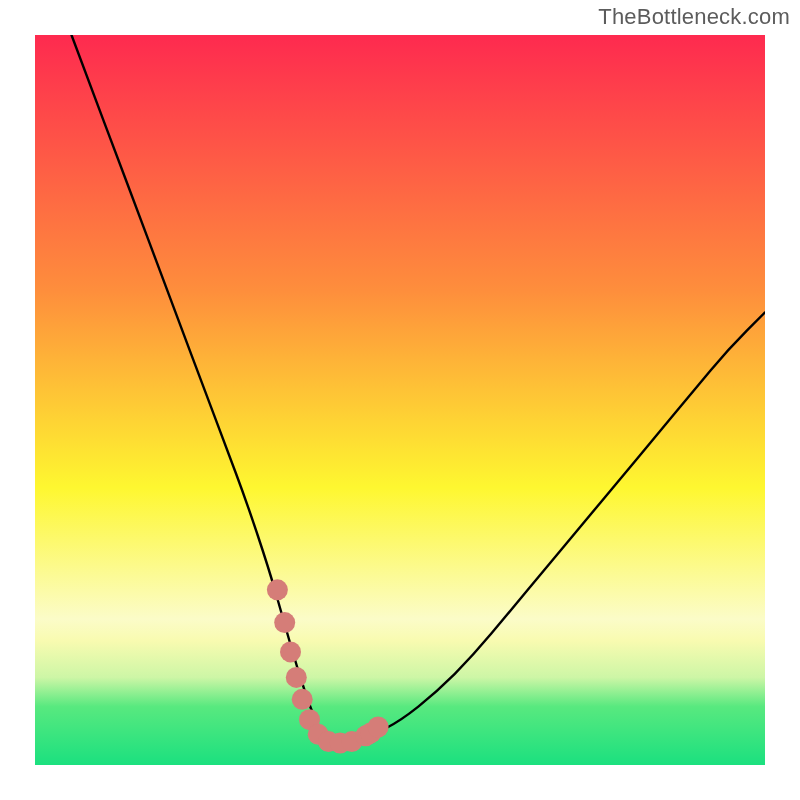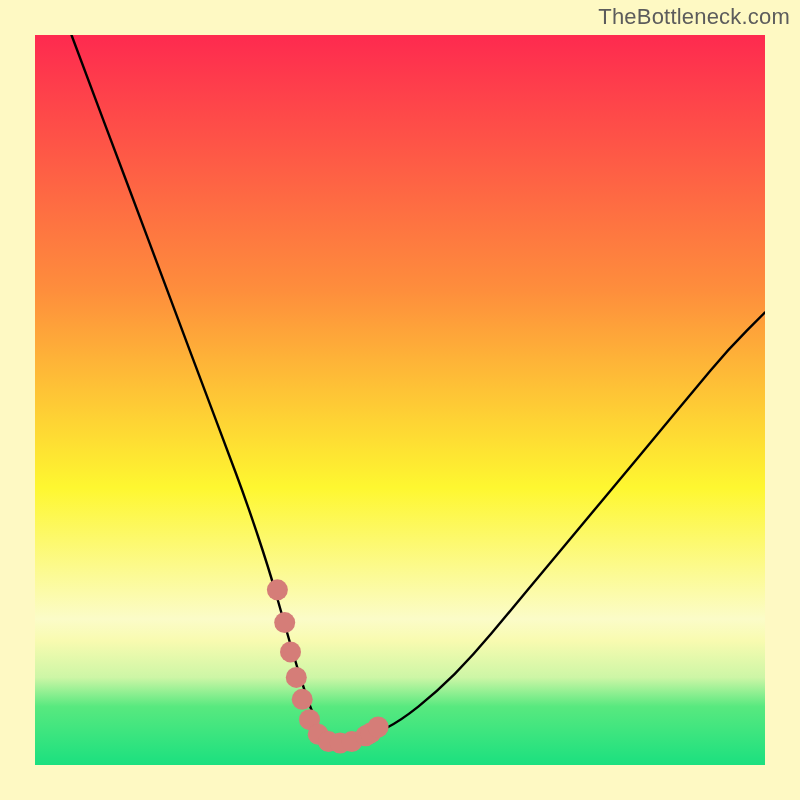--- a/index.html
+++ b/index.html
@@ -8,21 +8,21 @@
     width: 800px;
     height: 800px;
     background: #000;
     font-family: Arial, Helvetica, sans-serif;
     overflow: hidden;
   }
   .frame {
     position: relative;
     width: 800px;
     height: 800px;
-    background: #fef9c3;
+    background: #ffffff;
   }
   .watermark {
     position: absolute;
     top: 4px;
     right: 10px;
     color: #5c5c5c;
     font-size: 22px;
     font-weight: 500;
     letter-spacing: 0.2px;
     user-select: none;

